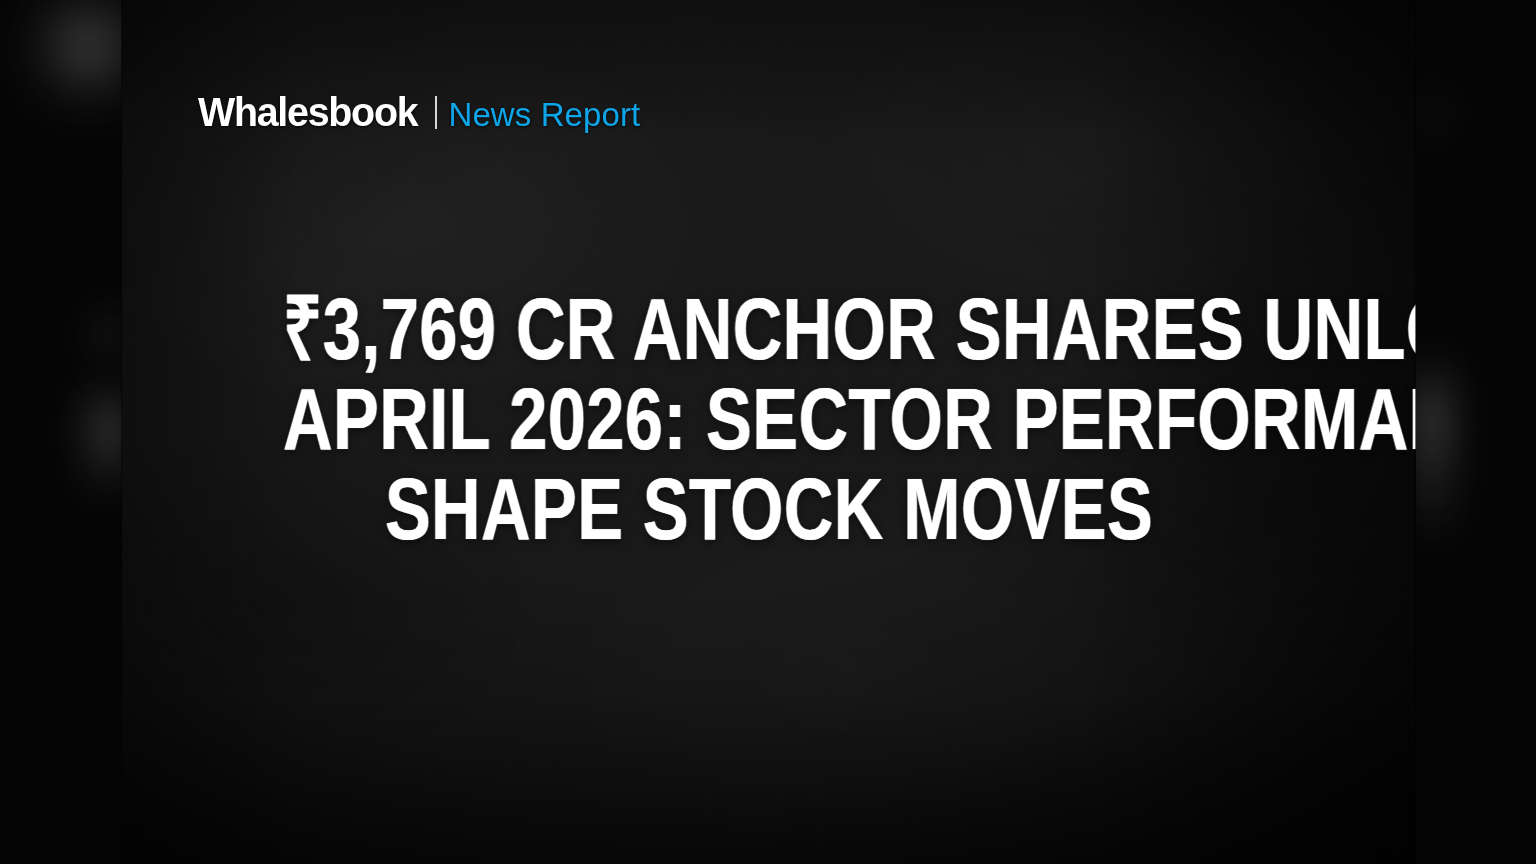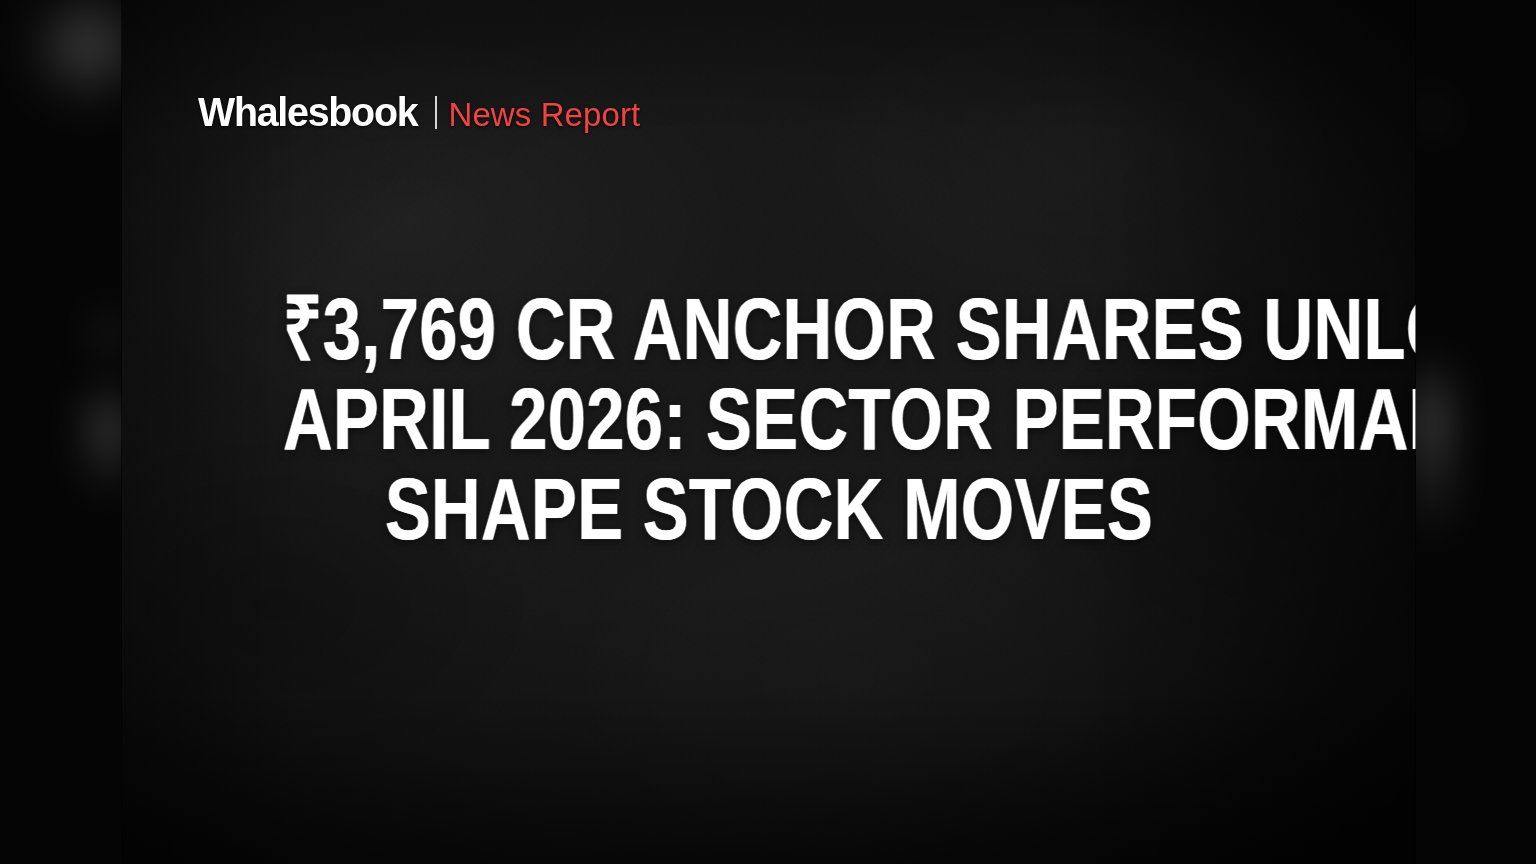--- a/index.html
+++ b/index.html
@@ -154,21 +154,21 @@
     margin: 0 11px 0 9px;
     position: relative;
     top: 3px;
     flex: 0 0 auto;
   }
   .brand-sub {
     font-family: "Liberation Sans", sans-serif;
     font-weight: 400;
     font-size: 33px;
     letter-spacing: 0.1px;
-    color: #ef4444;
+    color: #0ea5e9;
     line-height: 1;
     text-shadow: 0 1px 3px rgba(0,0,0,0.85);
     text-align: right;
   }
 
   
   .headline {
     position: absolute;
     left: 0;
     right: 0;

